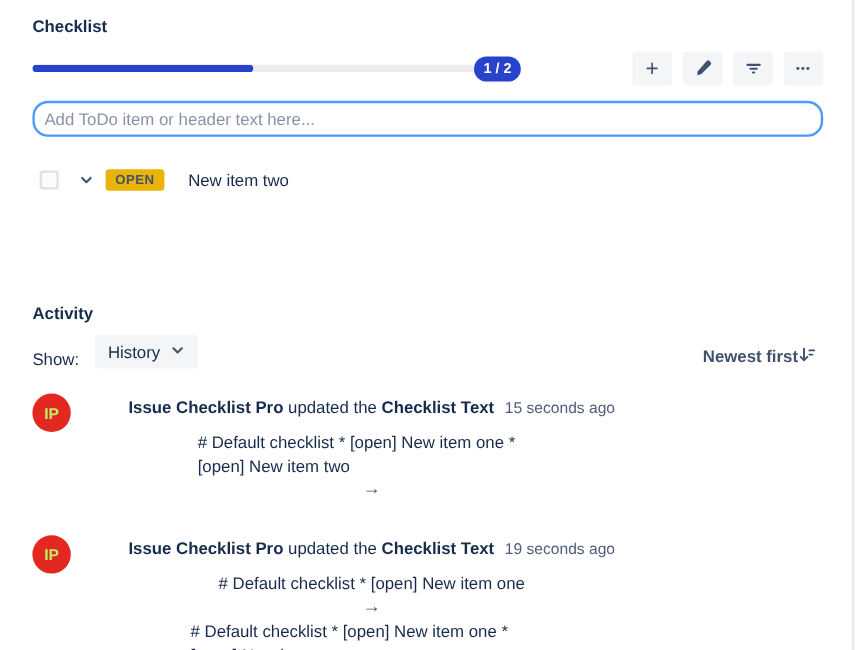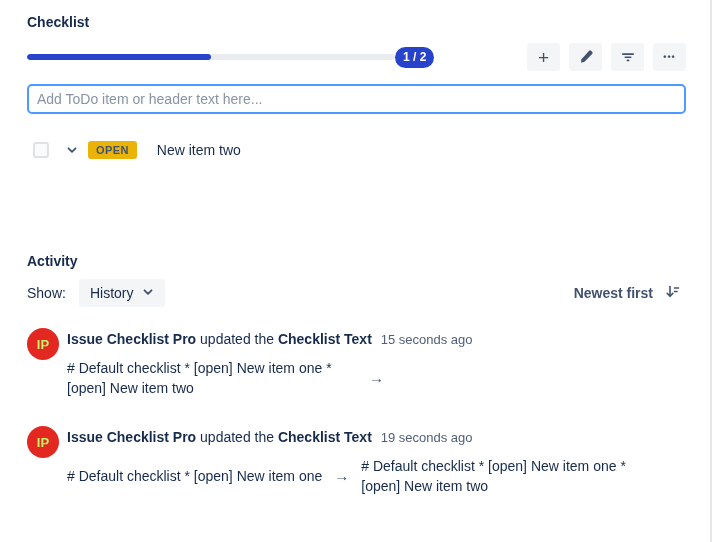--- a/index.html
+++ b/index.html
@@ -29,21 +29,21 @@
   .progress-badge{background:var(--blue);color:#fff;font-size:12px;font-weight:700;padding:3px 8px;border-radius:11px;line-height:15px;flex:none;}
   .toolbar{margin-left:auto;display:flex;gap:9px;}
   .tbtn{width:33px;height:28px;background:var(--btnbg);border:none;border-radius:3px;display:flex;align-items:center;justify-content:center;color:var(--slate);cursor:pointer;padding:0;}
   .tbtn .glyph{font-size:19px;font-weight:400;line-height:1;color:#42526E;}
   .tbtn .glyph.dots{font-size:9px;letter-spacing:1px;font-weight:700;}
   .tbtn svg{display:block;}
 
   
   .add-input{
     margin-top:13px;width:100%;height:30px;
-    border:2px solid #4C9AFF;border-radius:5px;
+    border:2px solid #4C9AFF;border-radius:13px;
     font-size:14px;color:var(--navy);padding:0 8px;outline:none;
     font-family:"Liberation Sans",sans-serif;
   }
   .add-input::placeholder{color:#8993A4;}
 
   
   .items{margin-top:26px;padding-left:6px;}
   .item-row{display:flex;align-items:center;height:20px;margin-bottom:16px;}
   .checkbox{width:16px;height:16px;border-radius:3px;flex:none;display:flex;align-items:center;justify-content:center;cursor:pointer;}
   .checkbox.checked{background:var(--blue);}
@@ -51,33 +51,33 @@
   .chevron{margin-left:17px;display:flex;align-items:center;color:#44546F;cursor:pointer;}
   .status-badge{margin-left:10px;font-size:11px;font-weight:700;letter-spacing:.4px;padding:3px 8px;border-radius:3px;line-height:12px;cursor:pointer;}
   .status-done{background:#E3FCEF;color:#006644;}
   .status-open{background:#eab308;color:#42526E;}
   .item-text{margin-left:20px;font-size:14px;cursor:pointer;}
   .item-text.done{color:#7A869A;text-decoration:line-through;}
   .item-text.open{color:var(--navy);}
 
   
   .activity-title{margin-top:93px;}
-  .show-row{display:flex;align-items:center;margin-top:10px;}
+  .show-row{display:flex;align-items:flex-end;margin-top:10px;}
   .show-label{font-size:14px;color:var(--navy);margin-right:13px;}
   .history-btn{display:flex;align-items:center;gap:9px;background:var(--btnbg);border:none;border-radius:3px;padding:6px 11px;font-size:14px;color:var(--navy);cursor:pointer;font-family:"Liberation Sans",sans-serif;}
-  .sort-btn{margin-left:auto;display:flex;align-items:center;gap:12px;color:#42526E;font-weight:600;font-size:14px;cursor:pointer;background:none;border:none;font-family:"Liberation Sans",sans-serif;}
+  .sort-btn{margin-left:auto;display:flex;align-items:center;gap:0;color:#42526E;font-weight:600;font-size:14px;cursor:pointer;background:none;border:none;font-family:"Liberation Sans",sans-serif;}
 
   .entry{display:flex;margin-top:21px;}
   .entry+.entry{margin-top:28px;}
   .avatar{width:32px;height:32px;border-radius:50%;background:#E22820;color:#bef264;font-size:13px;font-weight:700;display:flex;align-items:center;justify-content:center;flex:none;margin-right:8px;}
-  .entry-content{padding-top:3px;}
+  .entry-content{padding-top:3px;margin-left:40px;}
   .entry-head{font-size:14px;color:var(--navy);}
   .entry-head .b{font-weight:700;}
   .entry-time{color:var(--slate);margin-left:5px;font-size:13px;}
-  .diff{display:flex;align-items:center;margin-top:11px;font-size:14px;color:var(--navy);line-height:20px;}
+  .diff{display:flex;align-items:center;margin-top:11px;font-size:14px;color:var(--navy);line-height:20px;flex-direction:column;}
   .diff-before{max-width:290px;}
   .diff-arrow{margin:0 12px;color:#42526E;flex:none;font-size:15px;}
   .diff-after{max-width:302px;}
 
   .right-divider{position:absolute;top:0;right:7px;width:2px;height:542px;background:#E4E6EA;}
 </style>
 </head>
 <body>
 
 <div class="page">

